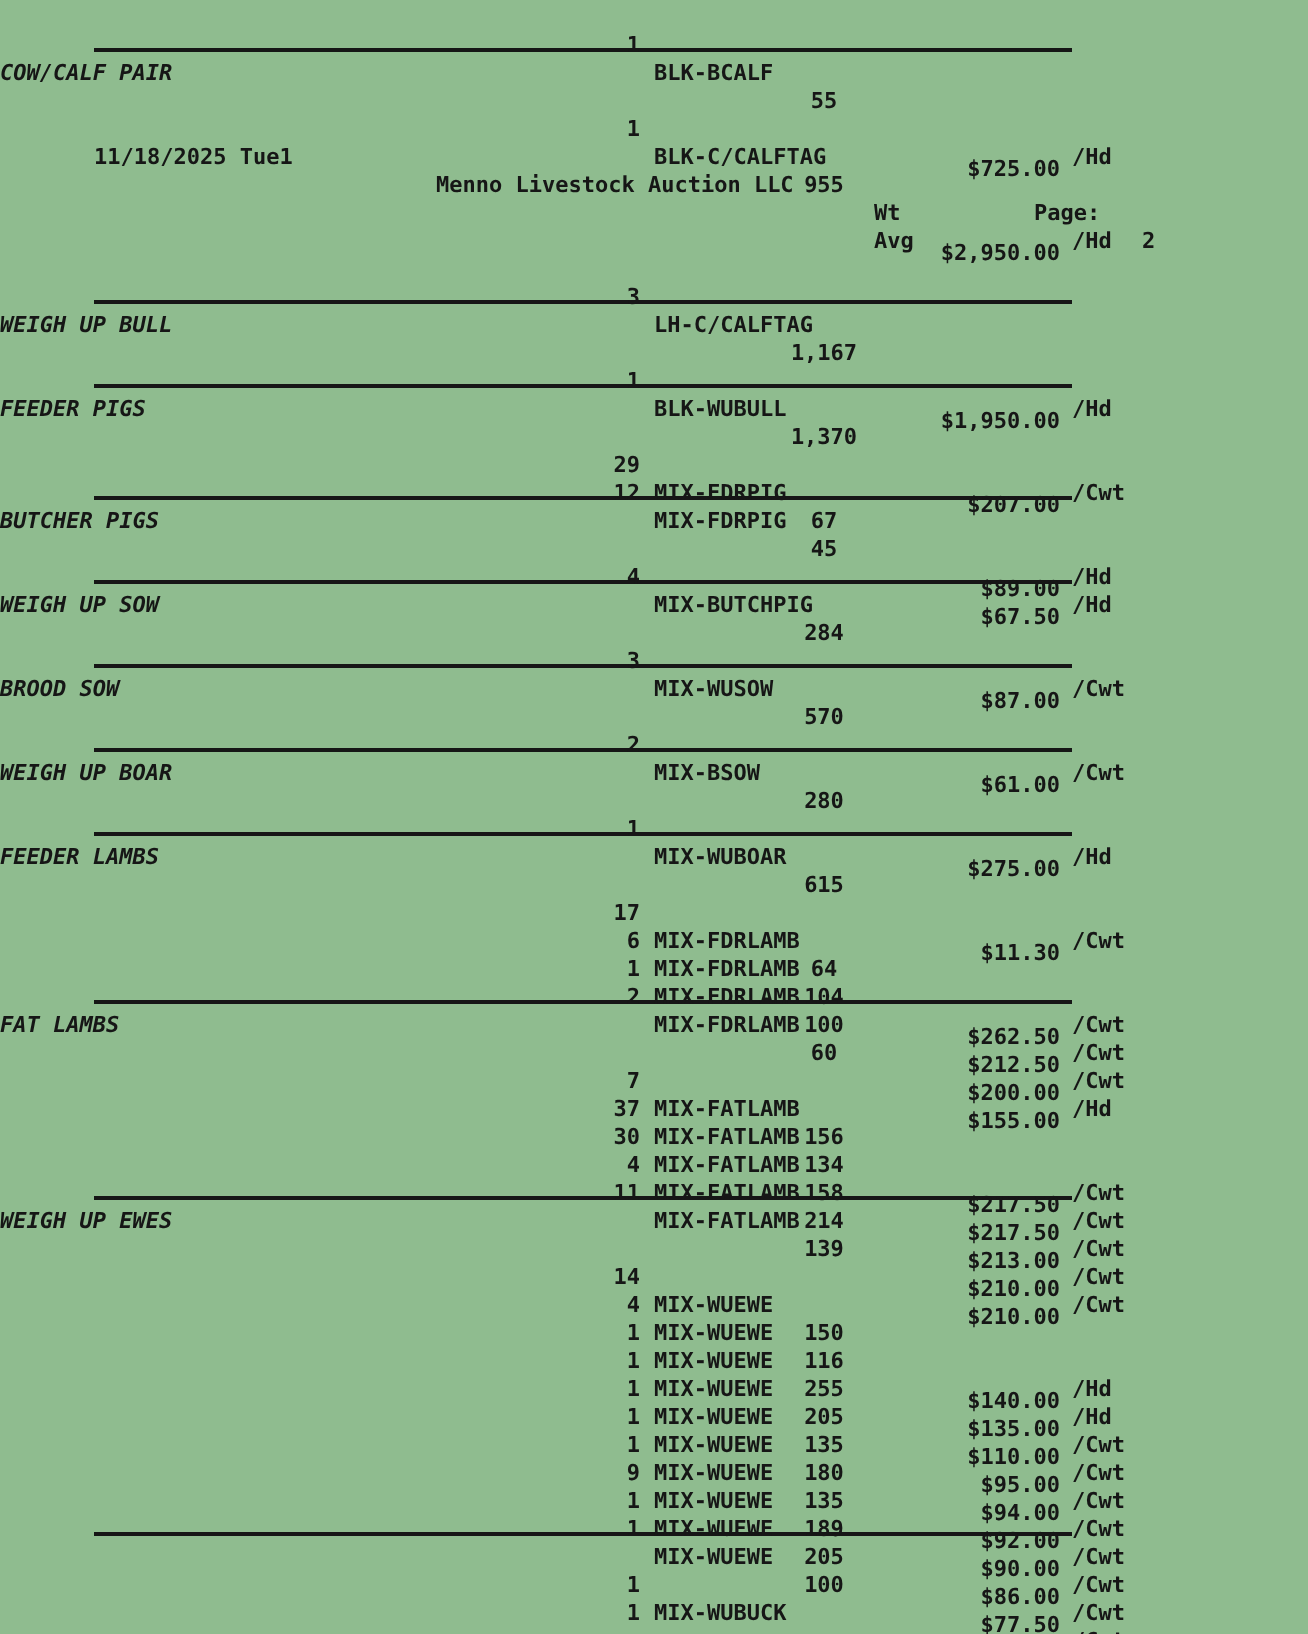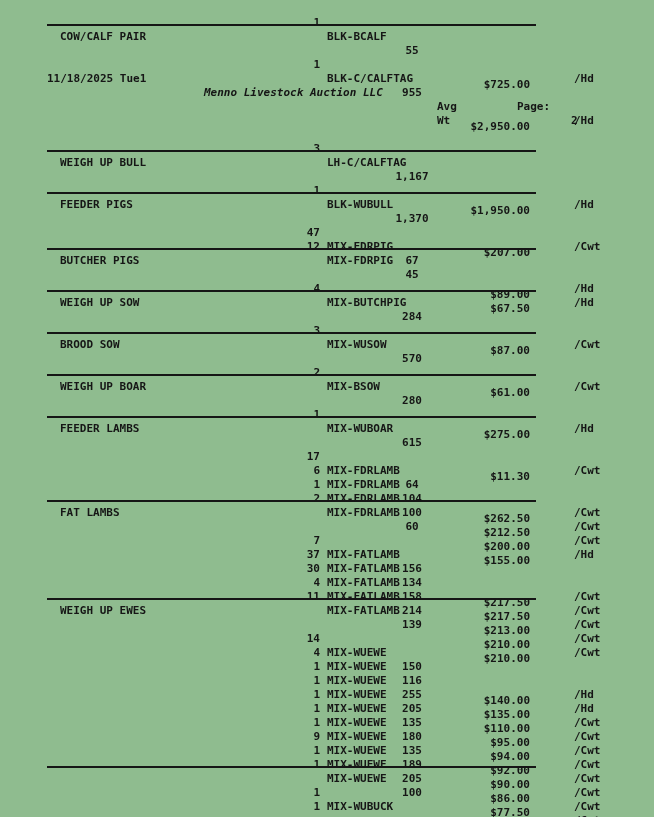--- a/index.html
+++ b/index.html
@@ -17,26 +17,26 @@
     width:654px;height:817px;
     overflow:hidden;
     padding-top:2px;
     box-sizing:border-box;
   }
   .row{position:relative;height:14px;white-space:pre;}
   .c-head{position:absolute;left:210px;width:110px;text-align:right;}
   .c-code{position:absolute;left:327px;}
   .c-wt{position:absolute;left:362px;width:100px;text-align:center;}
   .c-price{position:absolute;left:450px;width:80px;text-align:right;margin-top:20px;}
-  .c-unit{position:absolute;left:536px;margin-left:38px;}
+  .c-unit{position:absolute;left:536px;}
   .divider{height:2px;background:#161616;width:489px;margin:8px 0 4px 47px;}
-  .sec-title{height:14px;padding-left:60px;white-space:pre;}
+  .sec-title{height:14px;white-space:pre;font-style:italic;}
   .hdr-line{position:relative;height:14px;white-space:pre;}
   .pos-date{position:absolute;left:47px;}
-  .pos-auction{position:absolute;left:204px;font-style:italic;}
+  .pos-auction{position:absolute;left:218px;}
   .pos-pagelabel{position:absolute;left:480px;padding-left:37px;}
   .pos-pagenum{position:absolute;left:571px;}
   .pos-avg{position:absolute;left:437px;}
   .spacer14{height:14px;}
 </style>
 </head>
 <body>
 
 <div class="page">
 
@@ -59,24 +59,24 @@
   </div>
 
   <div class="hdr-line">
     <span class="pos-date">11/18/2025 Tue1</span>
     <span class="pos-auction">Menno Livestock Auction LLC</span>
     <span class="pos-pagelabel">Page:</span>
     <span class="pos-pagenum">2</span>
   </div>
   <div class="spacer14"></div>
   <div class="hdr-line">
+    <span class="pos-avg">Wt</span>
+  </div>
+  <div class="hdr-line">
     <span class="pos-avg">Avg</span>
-  </div>
-  <div class="hdr-line">
-    <span class="pos-avg">Wt</span>
   </div>
   <div class="spacer14"></div>
 
   <div class="row">
     <span class="c-head">3</span>
     <span class="c-code">LH-C/CALFTAG</span>
     <span class="c-wt">1,167</span>
     <span class="c-price">$1,950.00</span>
     <span class="c-unit">/Hd</span>
   </div>
@@ -94,21 +94,21 @@
     <span class="c-unit">/Cwt</span>
   </div>
 </div>
   </div>
 
   <div>
     <div class="divider"></div>
     <div class="sec-title">FEEDER PIGS</div>
     <div>
   <div class="row">
-    <span class="c-head">47</span>
+    <span class="c-head">29</span>
     <span class="c-code">MIX-FDRPIG</span>
     <span class="c-wt">67</span>
     <span class="c-price">$89.00</span>
     <span class="c-unit">/Hd</span>
   </div>
 
   <div class="row">
     <span class="c-head">12</span>
     <span class="c-code">MIX-FDRPIG</span>
     <span class="c-wt">45</span>

